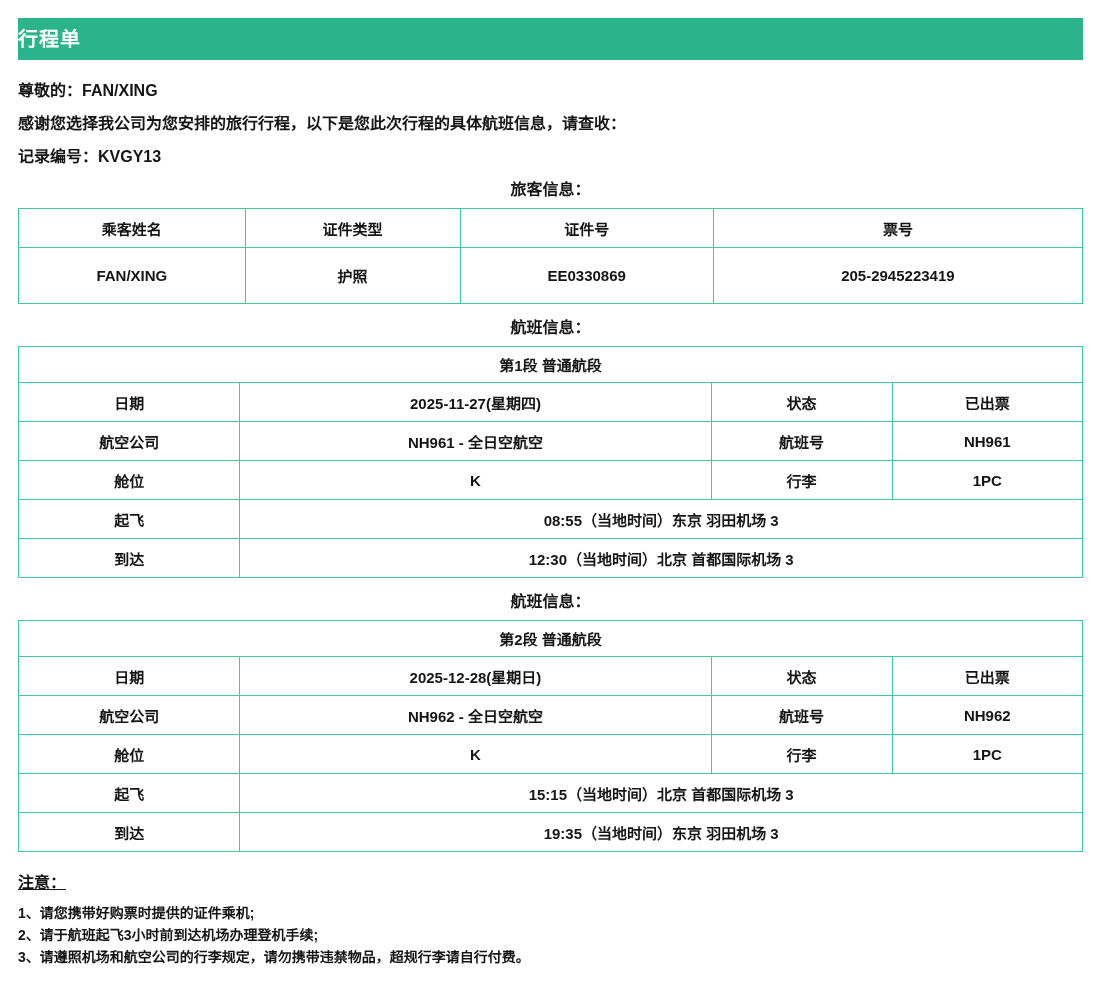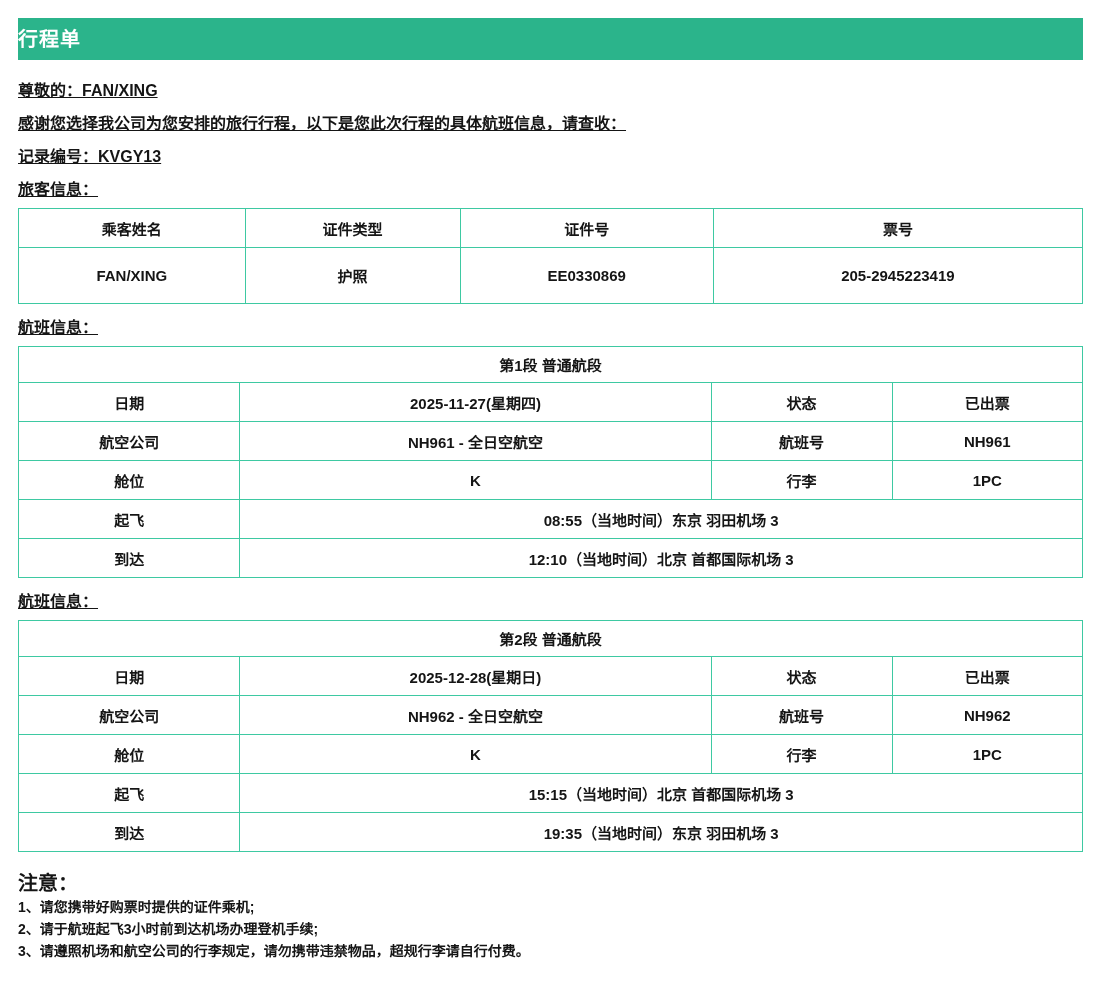--- a/index.html
+++ b/index.html
@@ -24,24 +24,23 @@
     background: var(--header-bg, #2bb48b);
     color: #ffffff;
     text-align: left;
     font-size: 20px;
     letter-spacing: 1px;
   }
   .line {
     font-size: 16px;
     line-height: 19px;
     margin: 14px 0;
-    text-decoration: underline;
   }
   .first-line { margin-top: 21px; }
-  .section-label { margin-bottom: 9px; }
+  .section-label { margin-bottom: 9px; text-align: center; }
   table {
     width: 100%;
     border-collapse: collapse;
     table-layout: fixed;
     margin: 0 0 4px 0;
   }
   td {
     border: 1.5px solid var(--table-border, #3ec9a2);
     text-align: center;
     vertical-align: middle;
@@ -49,21 +48,21 @@
     font-weight: bold;
     padding: 4px 4px;
     overflow: hidden;
     white-space: nowrap;
   }
   .ptable .phead td { height: 30px; }
   .ptable .pdata td { height: 47px; }
   .ftable .seg td   { height: 27px; }
   .ftable .frow td  { height: 30px; }
   .notes-block { margin-top: 20px; }
-  .note-label { font-size: 20px; line-height: 22px; margin: 0 0 2px 0; }
+  .note-label { font-size: 16px; line-height: 22px; margin: 0 0 8px 0; text-decoration: underline; }
   .note-item  { font-size: 14px; line-height: 22px; }
   .disc-block { margin-top: 16px; }
   .disc-line  { font-size: 16px; line-height: 22px; }
   .footer-wish {
     margin-top: 40px;
     text-align: right;
     font-size: 21px;
     color: var(--accent-text, #35c08a);
   }
 </style>
@@ -135,21 +134,21 @@
         <td>K</td>
         <td>行李</td>
         <td>1PC</td>
       </tr>
       <tr class="frow">
         <td>起飞</td>
         <td colspan="3">08:55（当地时间）东京 羽田机场 3</td>
       </tr>
       <tr class="frow">
         <td>到达</td>
-        <td colspan="3">12:10（当地时间）北京 首都国际机场 3</td>
+        <td colspan="3">12:30（当地时间）北京 首都国际机场 3</td>
       </tr>
     </tbody>
   </table>
 
   <p class="line section-label">航班信息：</p>
 
   <table class="ftable">
     <colgroup>
       <col style="width:20.8%">
         <col style="width:44.3%">

